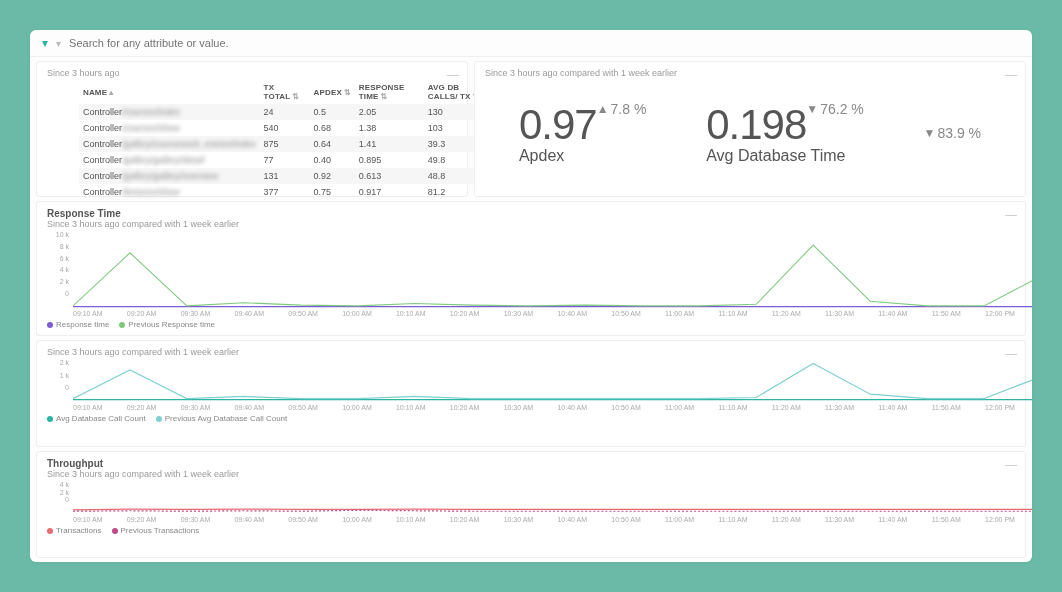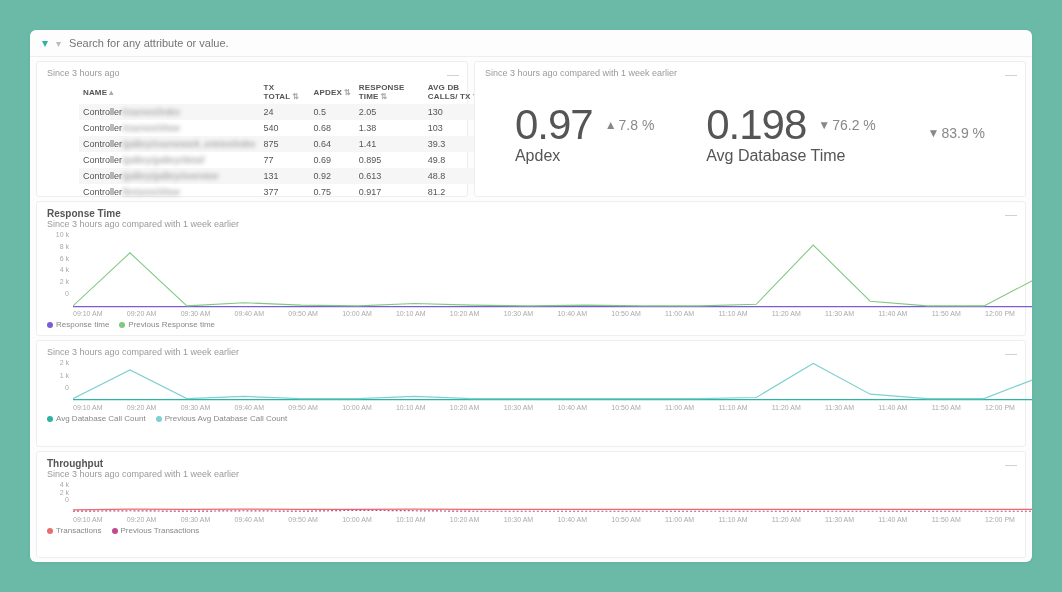--- a/index.html
+++ b/index.html
@@ -16,21 +16,21 @@
 .card-close { position: absolute; top: 6px; right: 8px; color: #ccc; font-size: 12px; cursor: default; }
 .table-card { flex: 0 0 432px; }
 .metrics-card { flex: 1; display: flex; align-items: center; justify-content: space-around; padding: 10px 14px; }
 .tbl { width: 100%; border-collapse: collapse; font-size: 9px; margin-left: 32px; }
 .tbl th { text-align: left; font-weight: 700; color: #555; padding: 3px 4px; font-size: 8px; letter-spacing: 0.02em; }
 .tbl th .sort { color: #aaa; font-size: 8px; margin-left: 2px; }
 .tbl td { padding: 3px 4px; color: #555; }
 .tbl tbody tr:nth-child(odd) { background: #f6f6f6; }
 .blur { color: transparent; text-shadow: 0 0 4px rgba(120,120,120,0.9); user-select: none; font-style: italic; }
 .metric { display: flex; flex-direction: column; }
-.metric-val-line { display: flex; align-items: center; gap: 12px; margin-top: 8px; }
+.metric-val-line { display: flex; align-items: flex-start; gap: 0; margin-top: 8px; }
 .metric-val { font-size: 42px; font-weight: 300; color: #555; letter-spacing: -1px; }
 .metric-delta { color: #888; font-size: 14px; display: inline-flex; align-items: center; gap: 2px; }
 .metric-delta .tri { font-size: 12px; }
 .metric-label { font-size: 16px; color: #555; margin-top: -2px; }
 .chart-card { flex: 1; }
 .chart-title { font-size: 10px; font-weight: 700; color: #555; }
 .chart-body { position: relative; height: 78px; margin-top: 2px; }
 .chart-body svg { width: 100%; height: 100%; display: block; }
 .ylabels { position: absolute; left: 0; top: 0; bottom: 12px; display: flex; flex-direction: column; justify-content: space-between; font-size: 7px; color: #aaa; width: 24px; text-align: right; padding-right: 2px; }
 .xlabels { display: flex; justify-content: space-between; font-size: 7px; color: #aaa; margin-left: 26px; margin-top: 1px; }
@@ -86,21 +86,21 @@
               <tr>
                 <td><span>Controller</span><span class="blur">/gallery/coursework_entries/index</span></td>
                 <td>875</td>
                 <td>0.64</td>
                 <td>1.41</td>
                 <td>39.3</td>
               </tr>
               <tr>
                 <td><span>Controller</span><span class="blur">/gallery/gallery/detail</span></td>
                 <td>77</td>
-                <td>0.69</td>
+                <td>0.40</td>
                 <td>0.895</td>
                 <td>49.8</td>
               </tr>
               <tr>
                 <td><span>Controller</span><span class="blur">/gallery/gallery/overview</span></td>
                 <td>131</td>
                 <td>0.92</td>
                 <td>0.613</td>
                 <td>48.8</td>
               </tr>

